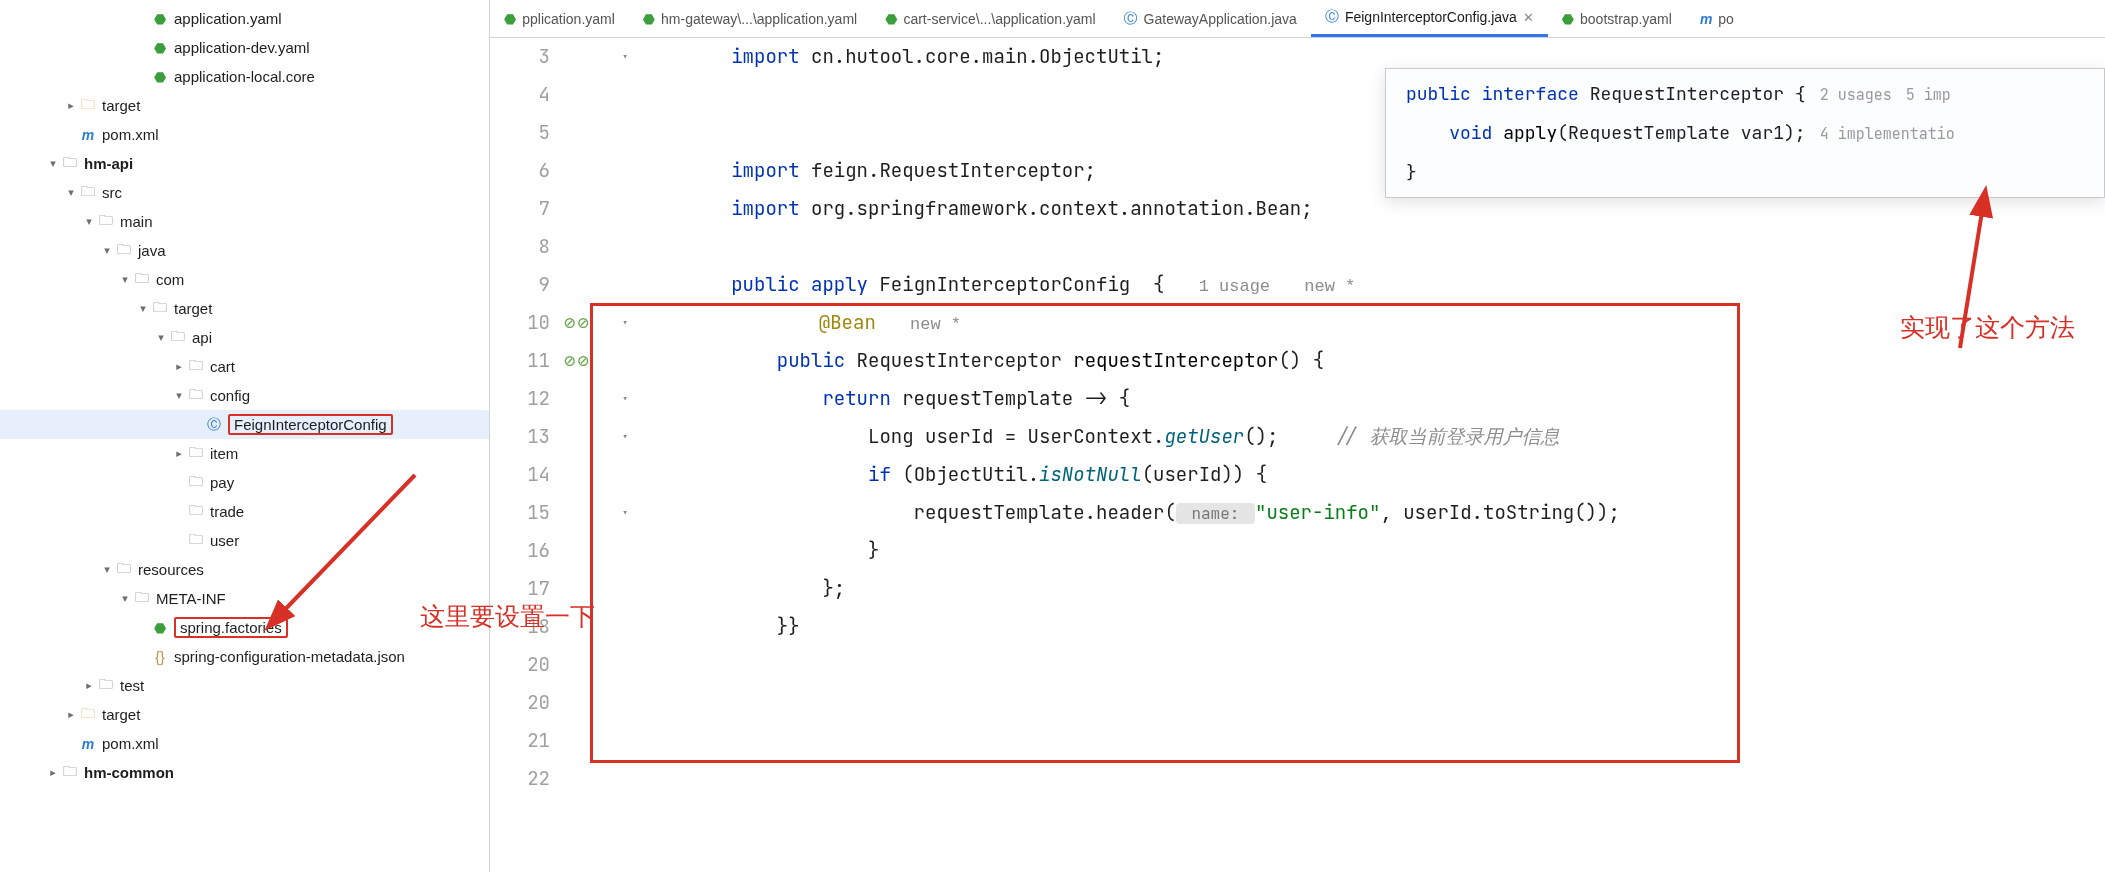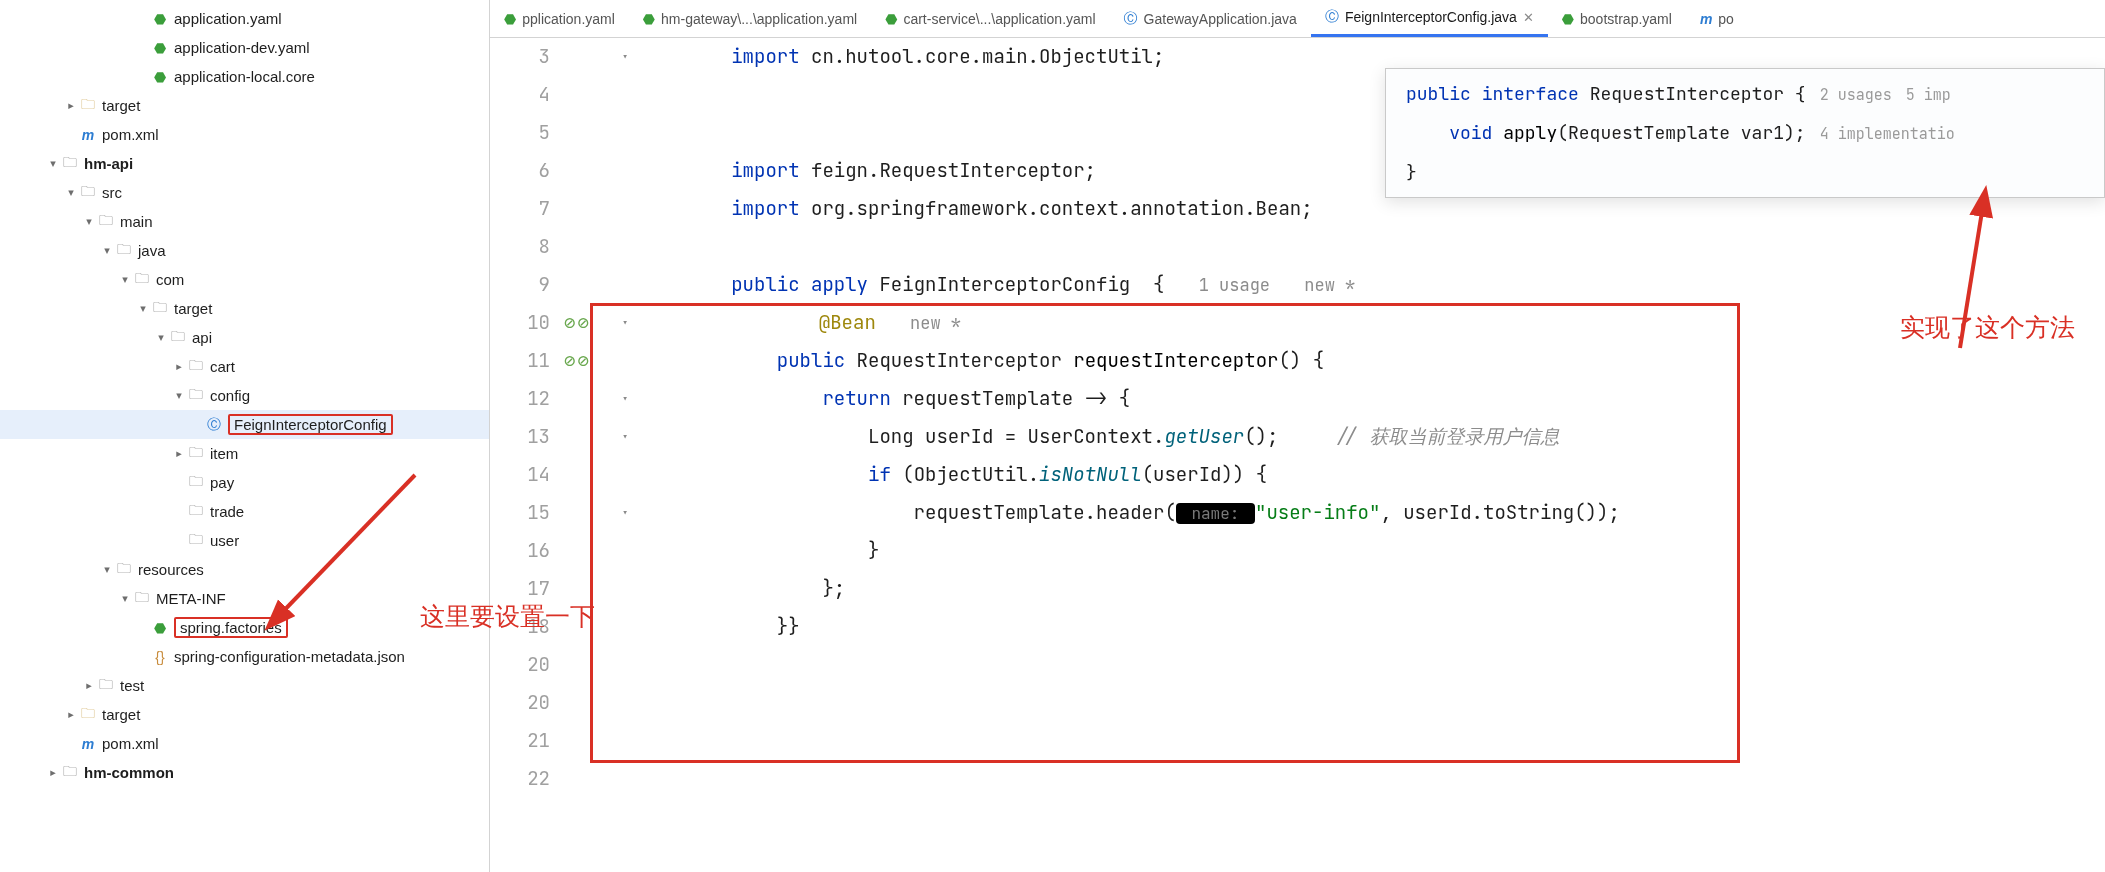--- a/index.html
+++ b/index.html
@@ -45,22 +45,22 @@
   .fold-col { position: absolute; left: 126px; top: 0; width: 18px; text-align: center; color: #8a8a8a; font-size: 12px; }
   .fold-col div { height: 38px; }
   .code { position: absolute; left: 150px; top: 0; right: 0; }
   .code-line { height: 38px; white-space: pre; }
   .kw { color: #0033b3; }
   .str { color: #067d17; }
   .ann-y { color: #9e880d; margin-left: 42px; }
   .mtd { color: #000000; }
   .mtd-i { color: #00627a; font-style: italic; }
   .cmt { color: #8c8c8c; font-style: italic; }
-  .hint { color: #8c8c8c; font-size: 17px; }
-  .param-hint { background: #000000; color: #787878; padding: 0 6px; border-radius: 4px; font-size: 16px; }
+  .hint { color: #8c8c8c; font-size: 17px; font-family: Liberation Mono, monospace; }
+  .param-hint { background: #e5e5e5; color: #787878; padding: 0 6px; border-radius: 4px; font-size: 16px; }
   
   .code-box { position: absolute; border: 3px solid #d93025; pointer-events: none; }
   
   .popup { position: absolute; right: 0; top: 30px; width: 720px; border: 1px solid #c9c9c9; background: #fcfdfe; box-shadow: 0 4px 16px rgba(0,0,0,.12); font-family: "JetBrains Mono", Consolas, monospace; font-size: 18px; line-height: 38px; padding: 6px 12px 6px 20px; }
   .popup .pline { white-space: pre; }
   .usage-hint { color: #9a9a9a; font-size: 15px; margin-left: 14px; }
   
   .annot { position: absolute; color: #d93025; font-size: 25px; font-weight: 500; pointer-events: none; font-family: -apple-system, sans-serif; }
   svg.arrow { position: absolute; pointer-events: none; }
 </style>

